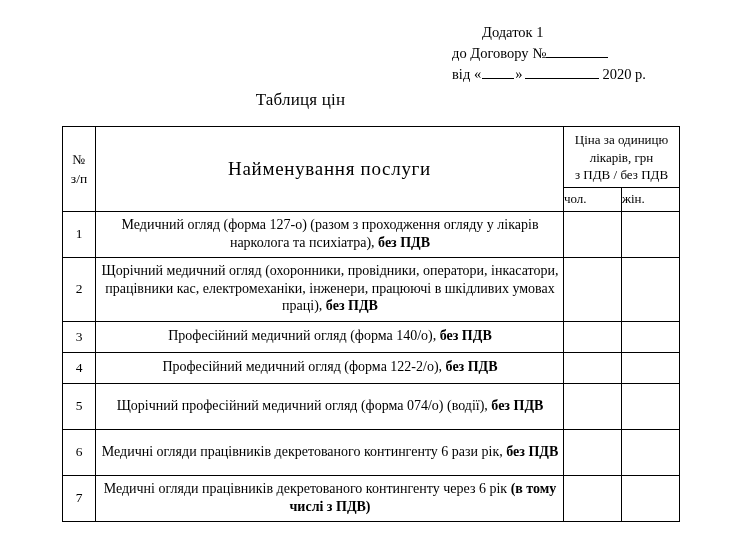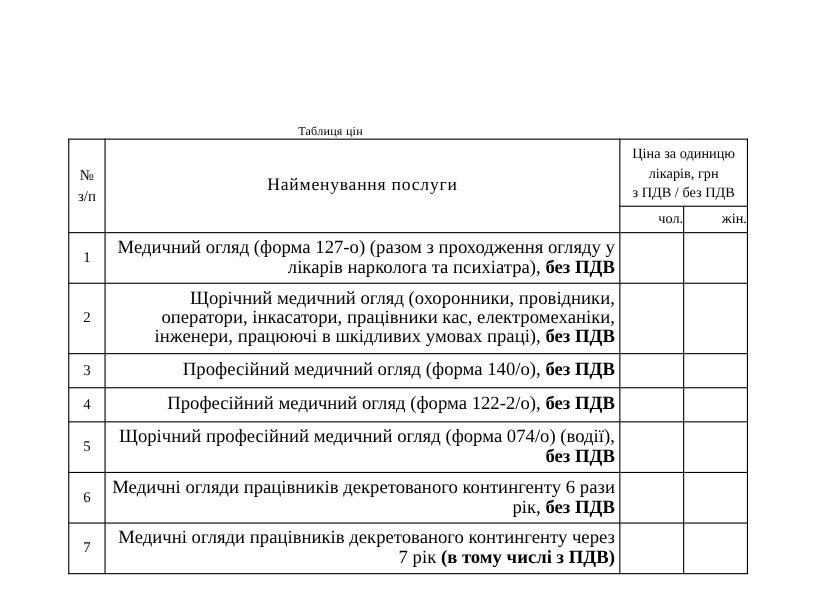--- a/index.html
+++ b/index.html
@@ -49,23 +49,22 @@
   .blank-day      { width: 32px; height: 13px; margin: 0 1px; }
   .blank-month    { width: 74px; height: 13px; margin: 0 3px; }
 
   
   .table-caption {
     position: absolute;
     left: 0;
     top: 90px;
     width: 601px;
     text-align: center;
-    font-size: 11px;
+    font-size: 17px;
     letter-spacing: 0.2px;
-    margin-top: 24px;
   }
 
   
   .price-table {
     position: absolute;
     left: 62px;
     top: 126px;
     width: 617px;
     border-collapse: collapse;
     table-layout: fixed;
@@ -87,60 +86,69 @@
   .col-women { width: 58px; }
 
   th.h-num {
     text-align: center;
     font-size: 13.5px;
     line-height: 19px;
     padding: 4px 0;
   }
   th.h-name {
     text-align: center;
-    font-size: 16px;
+    font-size: 19px;
     letter-spacing: 0.7px;
     padding: 4px 6px;
   }
   th.h-price {
     text-align: center;
     font-size: 13px;
     line-height: 17.5px;
     padding: 4px 3px 3px 3px;
   }
   th.h-sub {
-    text-align: right;
+    text-align: left;
     font-size: 13px;
     padding: 3px 0 4px 0;
   }
 
   td.cell-num {
     text-align: center;
     font-size: 13.5px;
   }
   td.cell-name {
-    text-align: right;
+    text-align: center;
     padding: 2px 4px 3px 5px;
     line-height: 17.5px;
-    font-size: 17px;
+    font-size: 14px;
   }
   td.cell-price {
     text-align: center;
   }
   .bold { font-weight: bold; }
 
   .row-tall   td { height: 40px; }
   .row-xtall  td { height: 58px; }
   .row-short  td { height: 25px; }
 </style>
 </head>
 <body>
 
 <div class="page">
 
+  <div class="doc-header">
+    <span class="line line-annex">Додаток 1</span>
+    <span class="line">
+      <span>до Договору №</span><span class="blank blank-contract"></span>
+    </span>
+    <span class="line">
+      <span>від «</span><span class="blank blank-day"></span><span>»</span><span class="blank blank-month"></span><span>2020 р.</span>
+    </span>
+  </div>
 
   <div class="table-caption">Таблиця цін</div>
 
   <table class="price-table">
     <colgroup>
       <col class="col-num">
       <col class="col-name">
       <col class="col-men">
       <col class="col-women">
     </colgroup>
@@ -201,21 +209,21 @@
 
       <tr class="row-tall">
         <td class="cell-num">6</td>
         <td class="cell-name"><span>Медичні огляди працівників декретованого контингенту 6 рази рік, </span><span class="bold">без ПДВ</span></td>
         <td class="cell-price"></td>
         <td class="cell-price"></td>
       </tr>
 
       <tr class="row-tall">
         <td class="cell-num">7</td>
-        <td class="cell-name"><span>Медичні огляди працівників декретованого контингенту через 7 рік </span><span class="bold">(в тому числі з ПДВ)</span></td>
+        <td class="cell-name"><span>Медичні огляди працівників декретованого контингенту через 6 рік </span><span class="bold">(в тому числі з ПДВ)</span></td>
         <td class="cell-price"></td>
         <td class="cell-price"></td>
       </tr>
 
     </tbody>
   </table>
 
 </div>
 
 </body></html>

